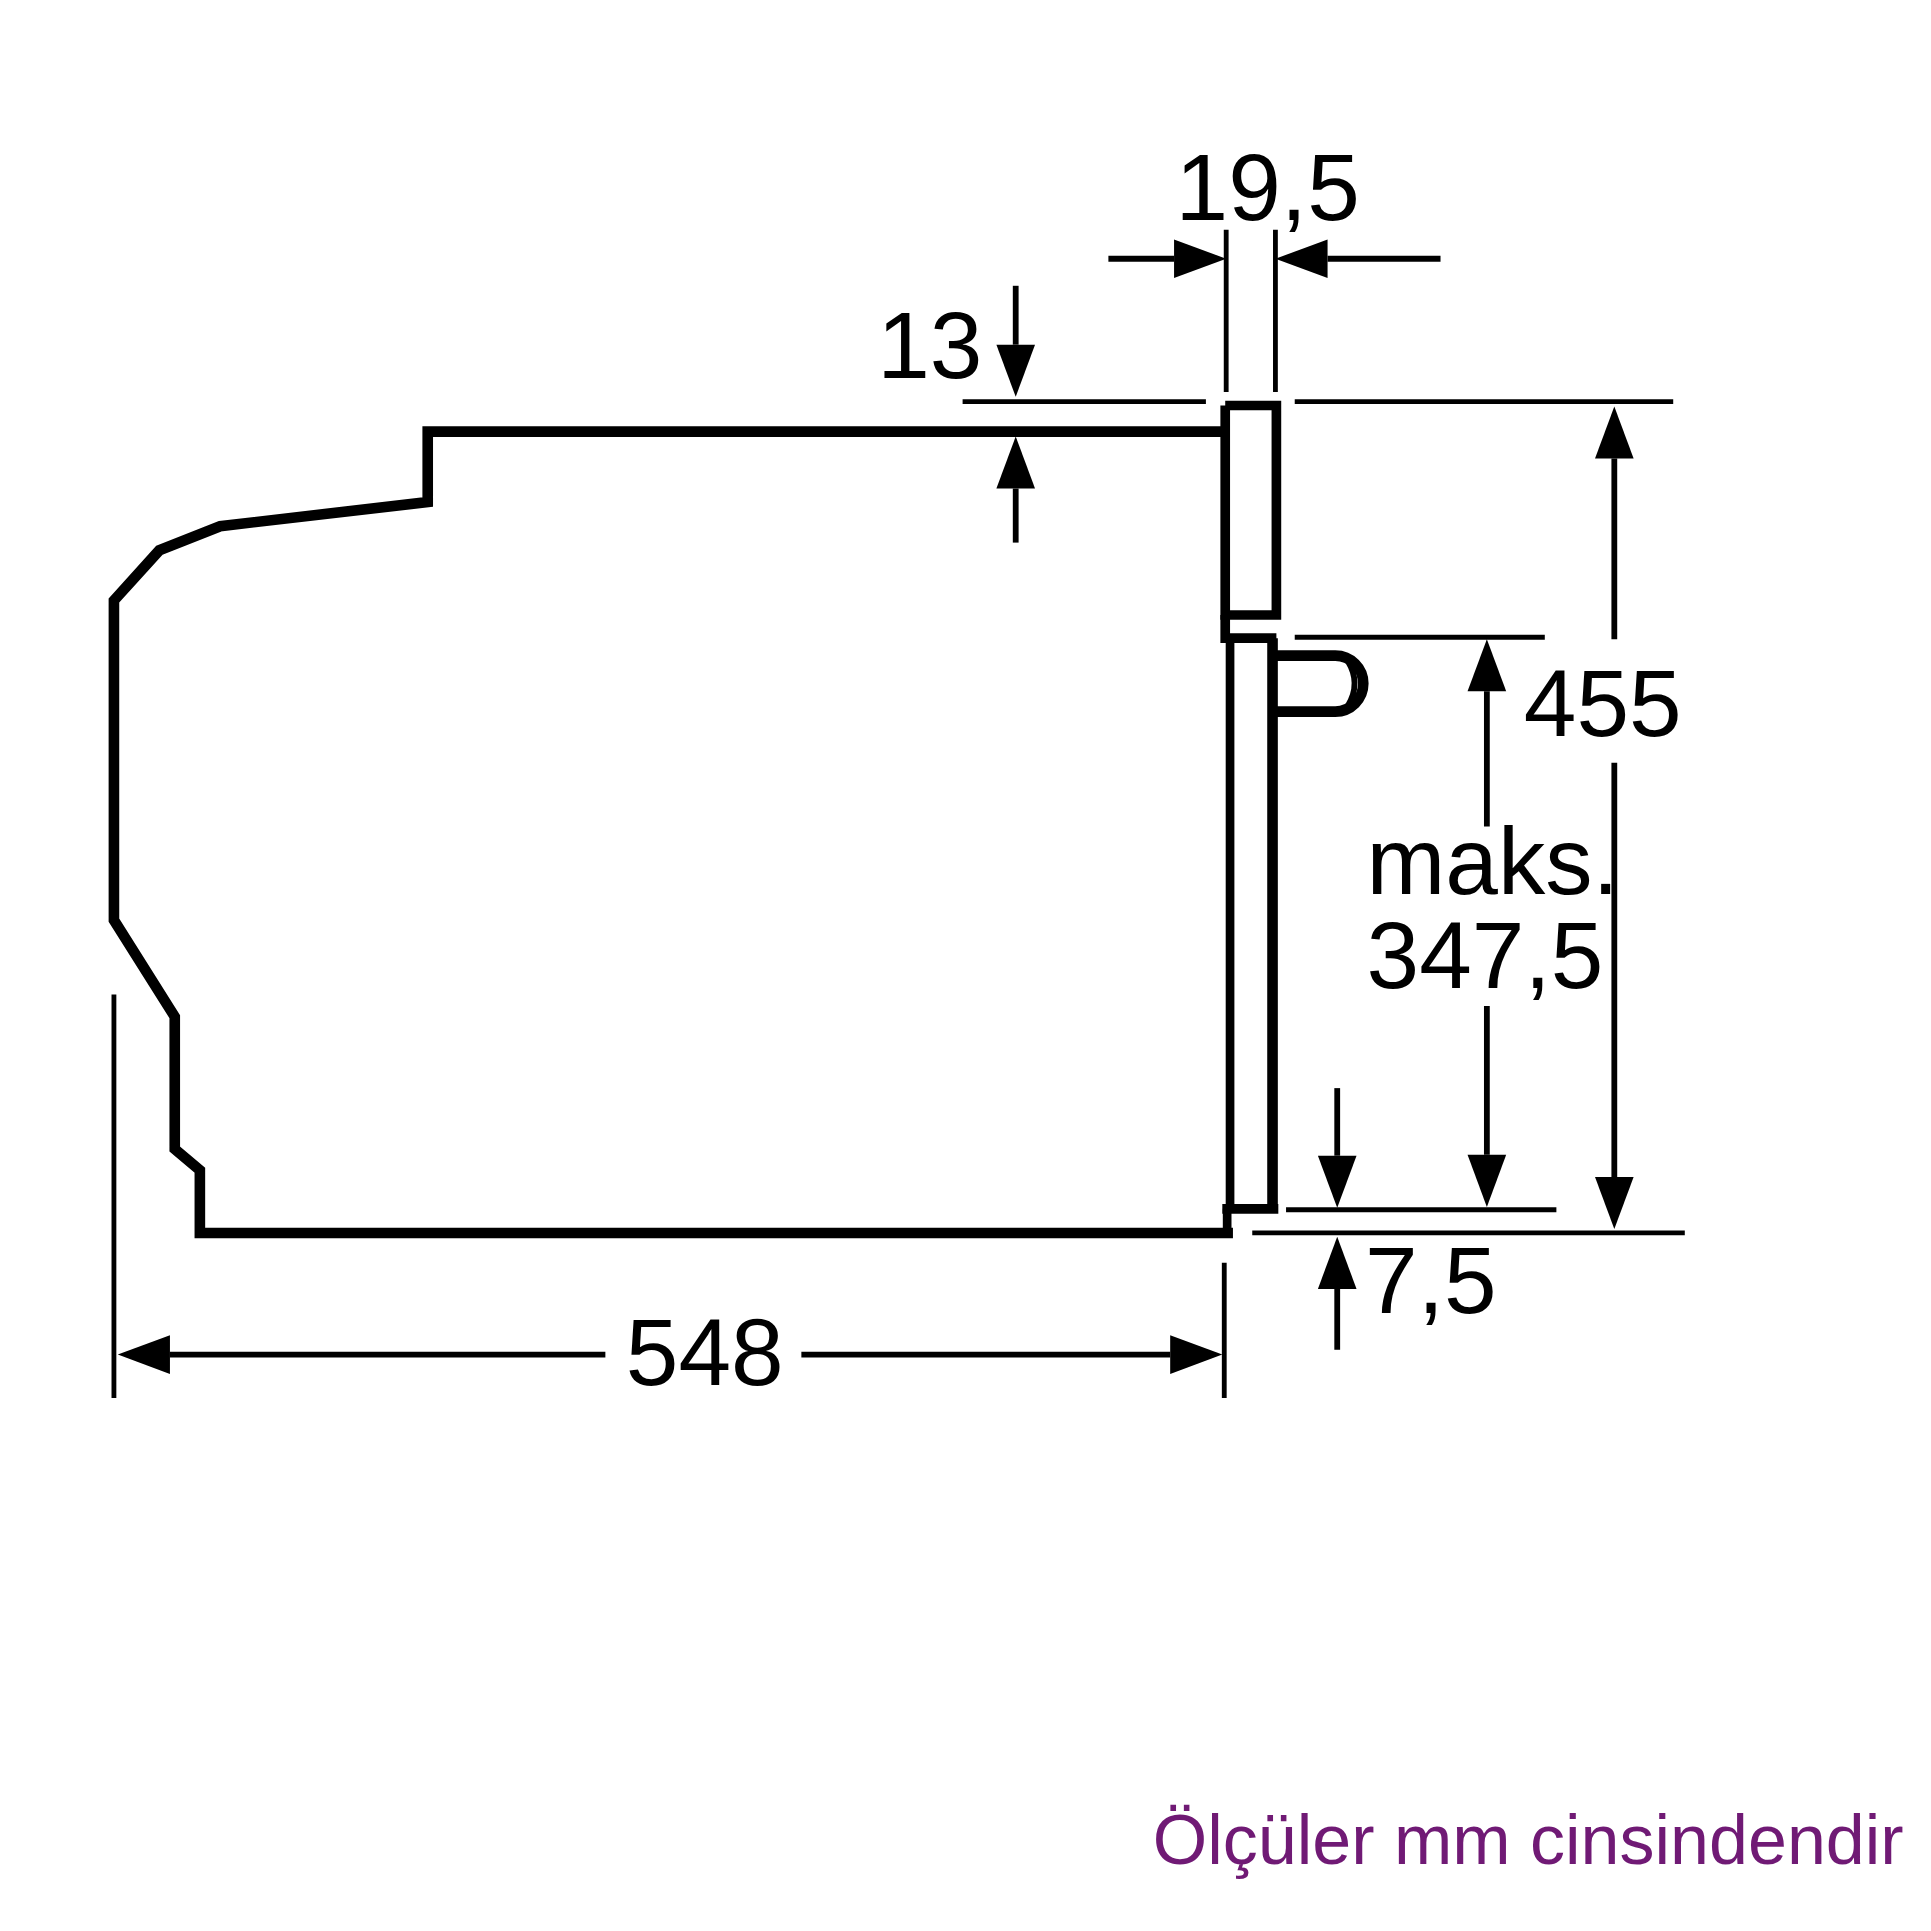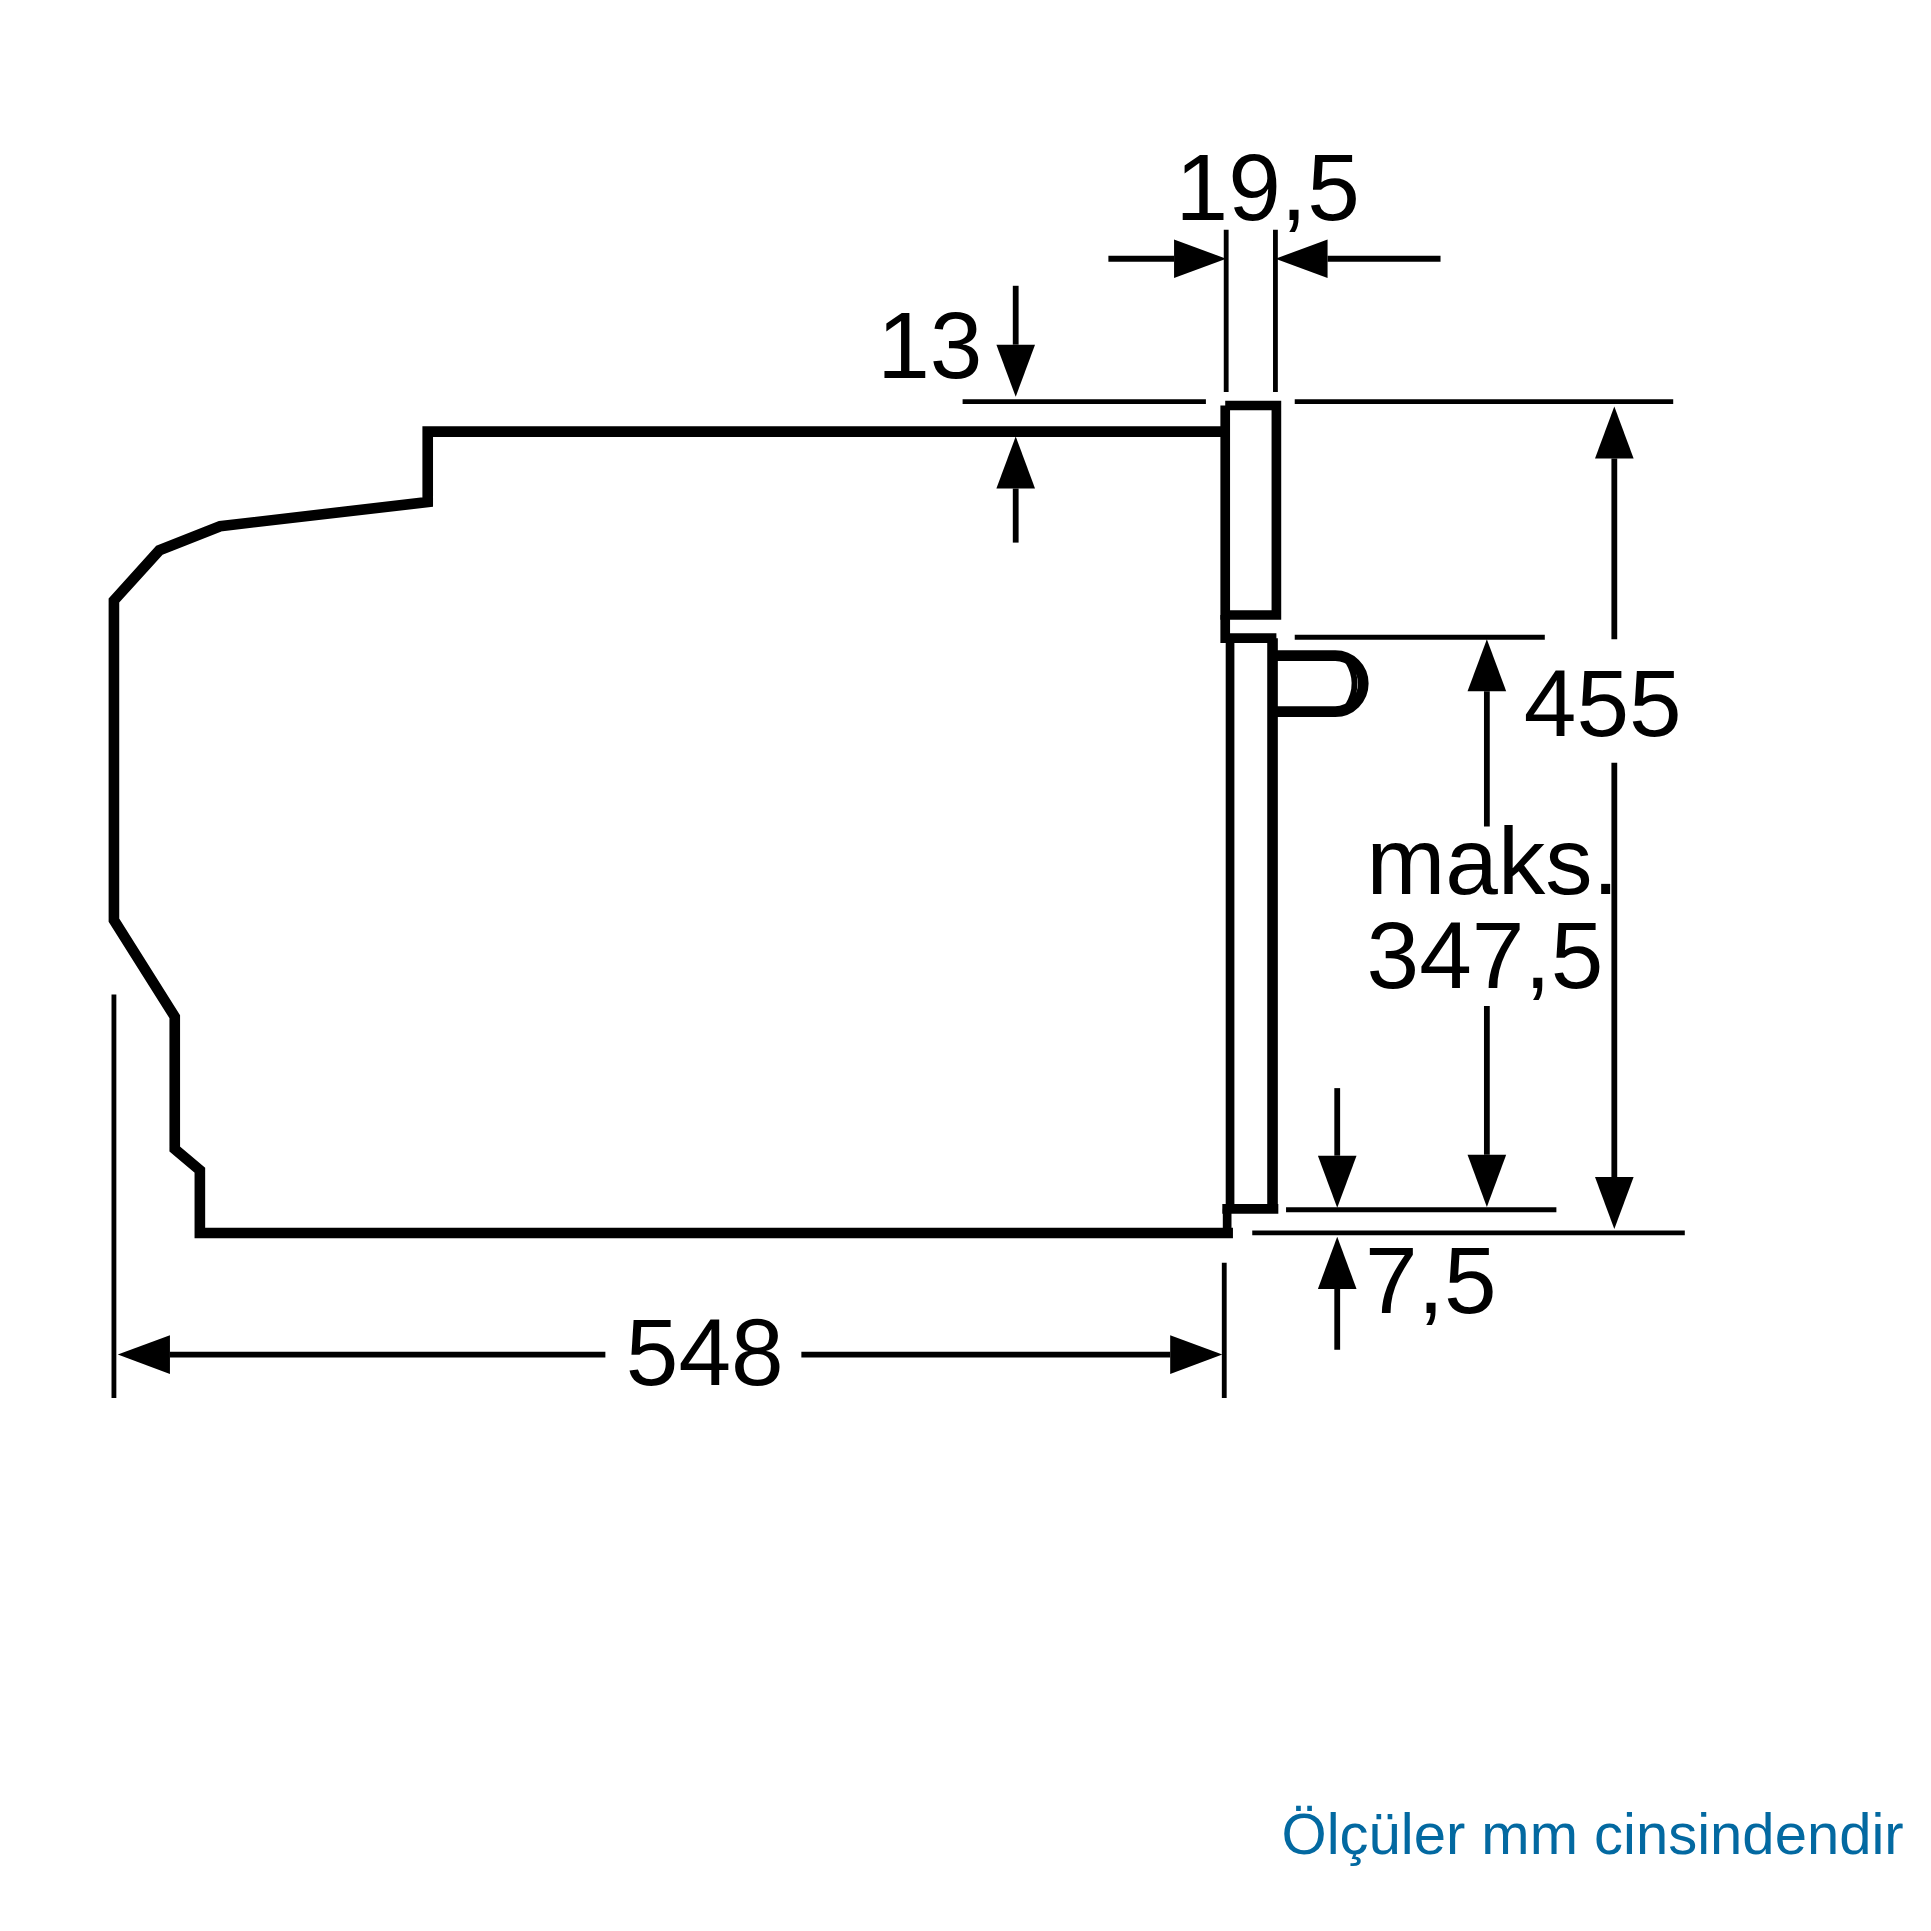--- a/index.html
+++ b/index.html
@@ -3,21 +3,21 @@
 <meta charset="utf-8">
 <style>
   html,body { margin:0; padding:0; background:#ffffff; }
   #stage {
     position:relative; width:1919px; height:1931px; background:#ffffff;
     font-family:"Liberation Sans", sans-serif; overflow:hidden;
   }
   #drawing { position:absolute; left:0; top:0; }
   #caption {
     position:absolute; left:0px; right:15.4px; top:1800px;
-    text-align:right; font-size:58px; color:#0369a1; letter-spacing:0px;
+    text-align:right; font-size:70px; color:#701a75; letter-spacing:0px;
     font-family:"Liberation Sans", sans-serif;
   }
   svg text { font-family:"Liberation Sans", sans-serif; fill:#000; }
 </style>
 </head>
 <body>
 
 <div id="stage">
   <svg id="drawing" xmlns="http://www.w3.org/2000/svg" width="1931" height="1931" viewBox="0 0 2000 2000">
       <polyline fill="none" stroke="#000000" stroke-width="11" stroke-linejoin="miter" stroke-miterlimit="10" points="1268,447 443,447 443,520 228,545 165,570 118,622 118,953 181,1053 181,1190 207,1212 207,1277 1277,1277"></polyline>

